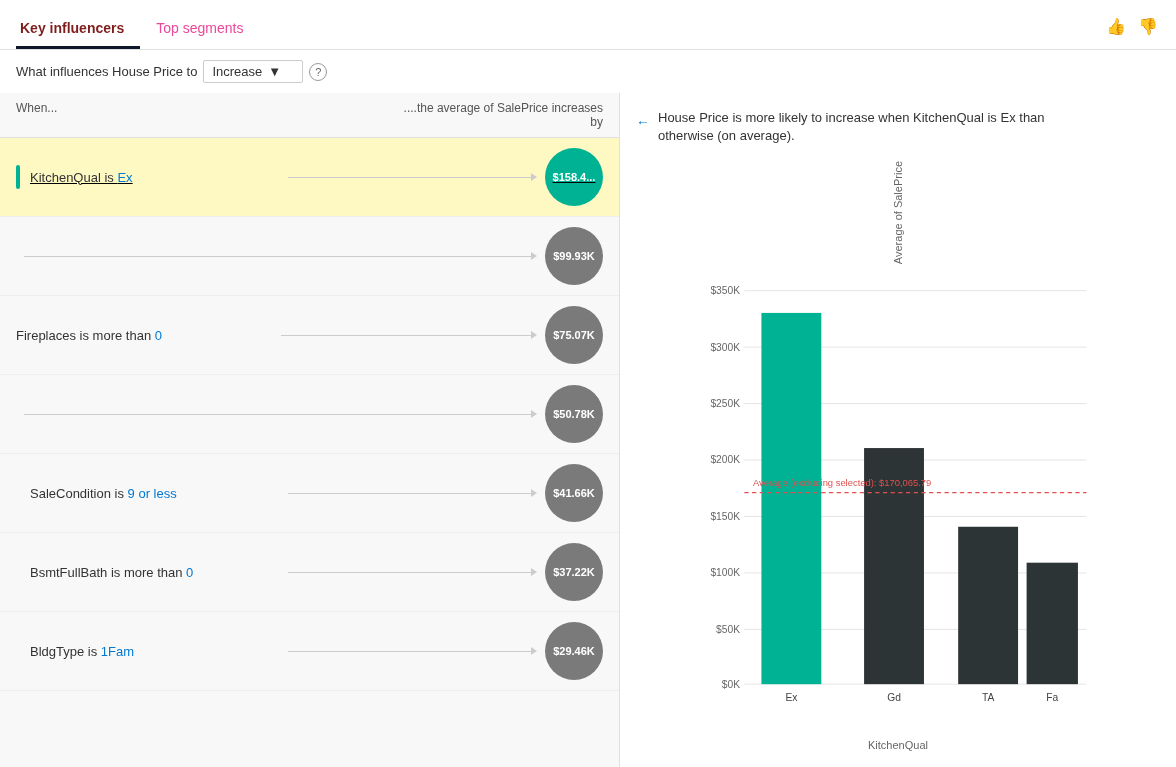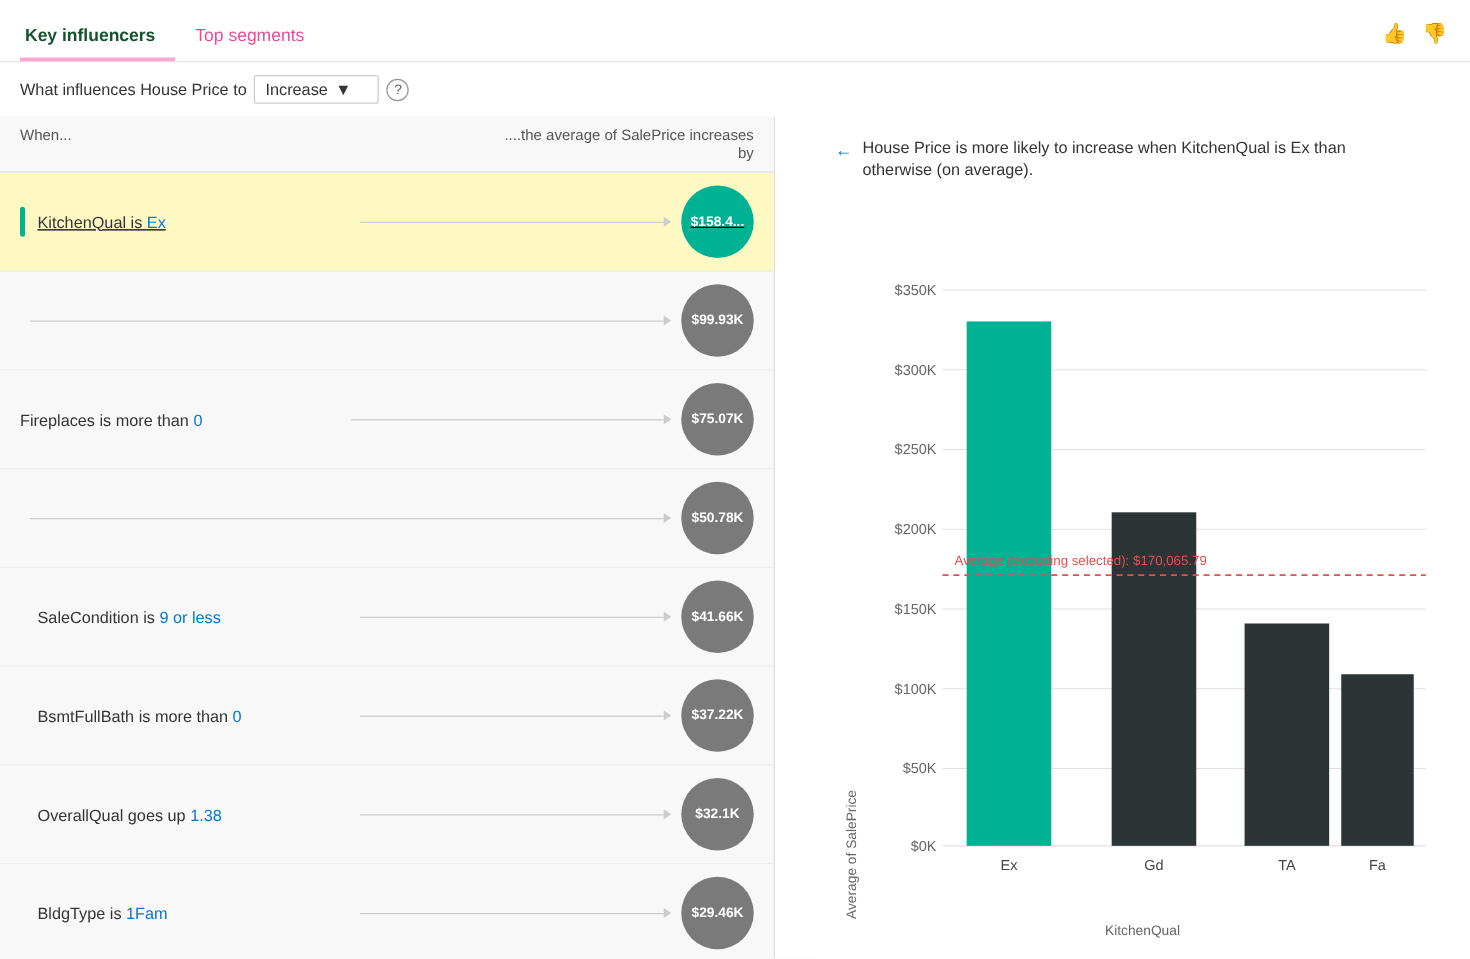--- a/index.html
+++ b/index.html
@@ -33,23 +33,23 @@
     }
     .tab {
       padding: 8px 16px 10px 4px;
       font-size: 14px;
       color: #ec4899;
       cursor: pointer;
       border-bottom: 3px solid transparent;
       margin-right: 12px;
     }
     .tab.active {
-      color: #14532d;
+      color: #7f1d1d;
       font-weight: 600;
-      border-bottom: 3px solid #f9a8d4;
+      border-bottom: 3px solid #0f172a;
     }
     .header-icons {
       display: flex;
       gap: 8px;
       padding-bottom: 8px;
     }
     .header-icon {
       width: 24px;
       height: 24px;
       display: flex;
@@ -93,21 +93,20 @@
       justify-content: center;
       font-size: 11px;
       color: #666;
       cursor: pointer;
     }
     
     .main-content {
       display: flex;
       flex: 1;
       overflow: hidden;
-      gap: 32px;
     }
     
     .left-panel {
       width: 620px;
       background: #f8f8f8;
       display: flex;
       flex-direction: column;
       padding: 0;
       overflow-y: auto;
       border-right: 1px solid #e0e0e0;
@@ -329,30 +328,20 @@
           <div class="label" style="margin-left:14px">
             <span>BsmtFullBath is more than </span><span class="highlight">0</span>
           </div>
           <div class="line-container">
             <div class="line"></div>
             <div class="arrow"></div>
           </div>
           <div class="bubble gray">$37.22K</div>
         </div>
 
-        <div class="influencer-row">
-          <div class="label" style="margin-left:14px">
-            <span>OverallQual goes up </span><span class="highlight">1.38</span>
-          </div>
-          <div class="line-container">
-            <div class="line"></div>
-            <div class="arrow"></div>
-          </div>
-          <div class="bubble gray">$32.1K</div>
-        </div>
 
         <div class="influencer-row">
           <div class="label" style="margin-left:14px">
             <span>BldgType is </span><span class="highlight">1Fam</span>
           </div>
           <div class="line-container">
             <div class="line"></div>
             <div class="arrow"></div>
           </div>
           <div class="bubble gray">$29.46K</div>
@@ -363,21 +352,21 @@
     <div class="right-panel">
       <div class="right-header">
         <span class="back-arrow">←</span>
         <div class="right-header-text">
           <span>House Price is more likely to increase when KitchenQual is Ex than</span><br>
           <span>otherwise (on average).</span>
         </div>
       </div>
 
       <div class="chart-area">
-        <div style="position:relative; flex:1; display:flex; flex-direction:row; align-items:flex-end;">
+        <div style="position:relative; flex:1; display:flex; flex-direction:column; align-items:center;">
 
           <div style="display:flex; align-items:center; justify-content:center; width:28px;">
             <span style="font-size:11px; color:#666; writing-mode:vertical-rl; transform:rotate(180deg); white-space:nowrap;">Average of SalePrice</span>
           </div>
 
           <div style="flex:1; position:relative; display:flex; flex-direction:column;">
             <svg viewBox="0 0 480 550" width="100%" height="100%" xmlns="http://www.w3.org/2000/svg">
 
               <line x1="60" y1="30" x2="460" y2="30" stroke="#e0e0e0" stroke-width="1"></line>
               <text x="55" y="34" text-anchor="end" font-size="12" fill="#666">$350K</text>

